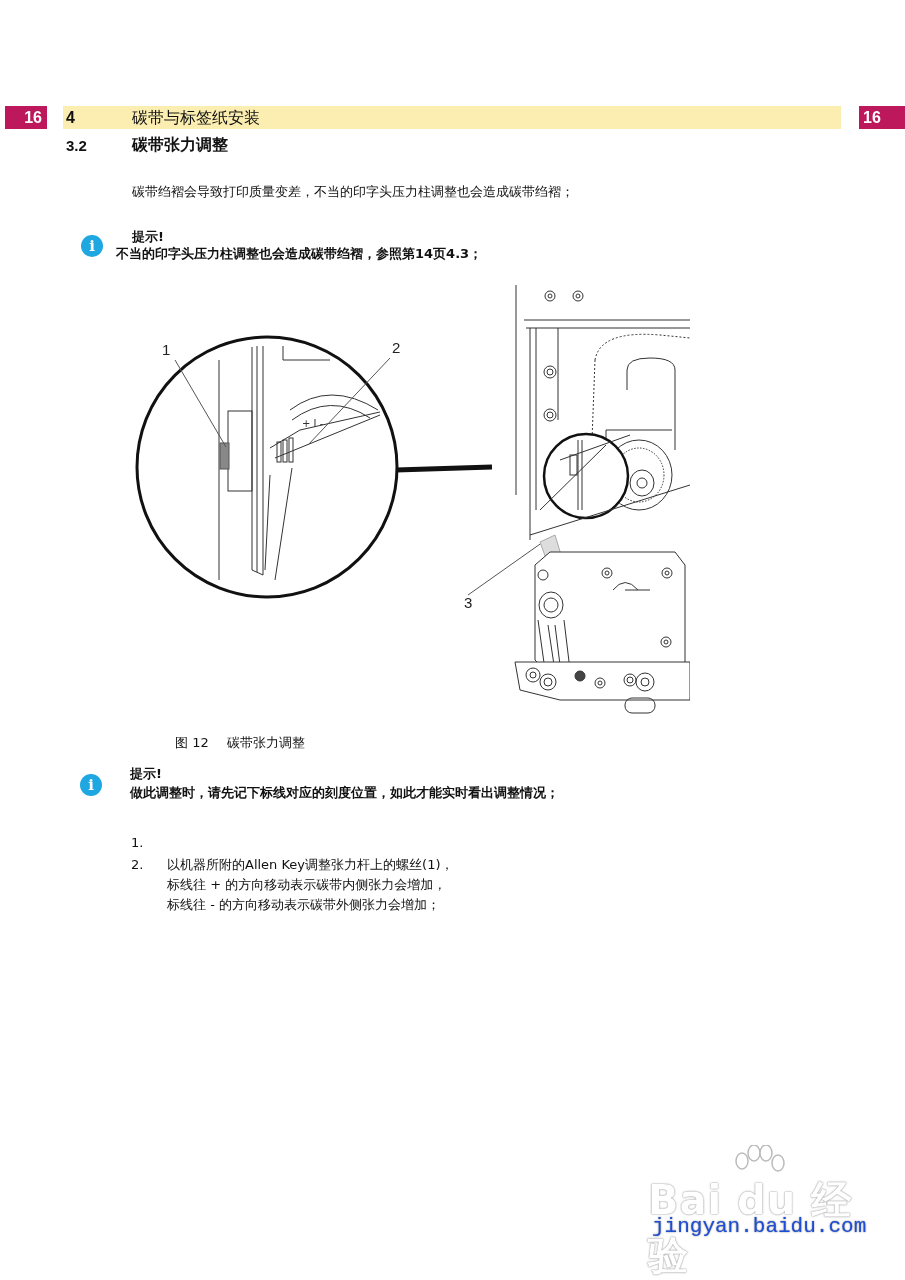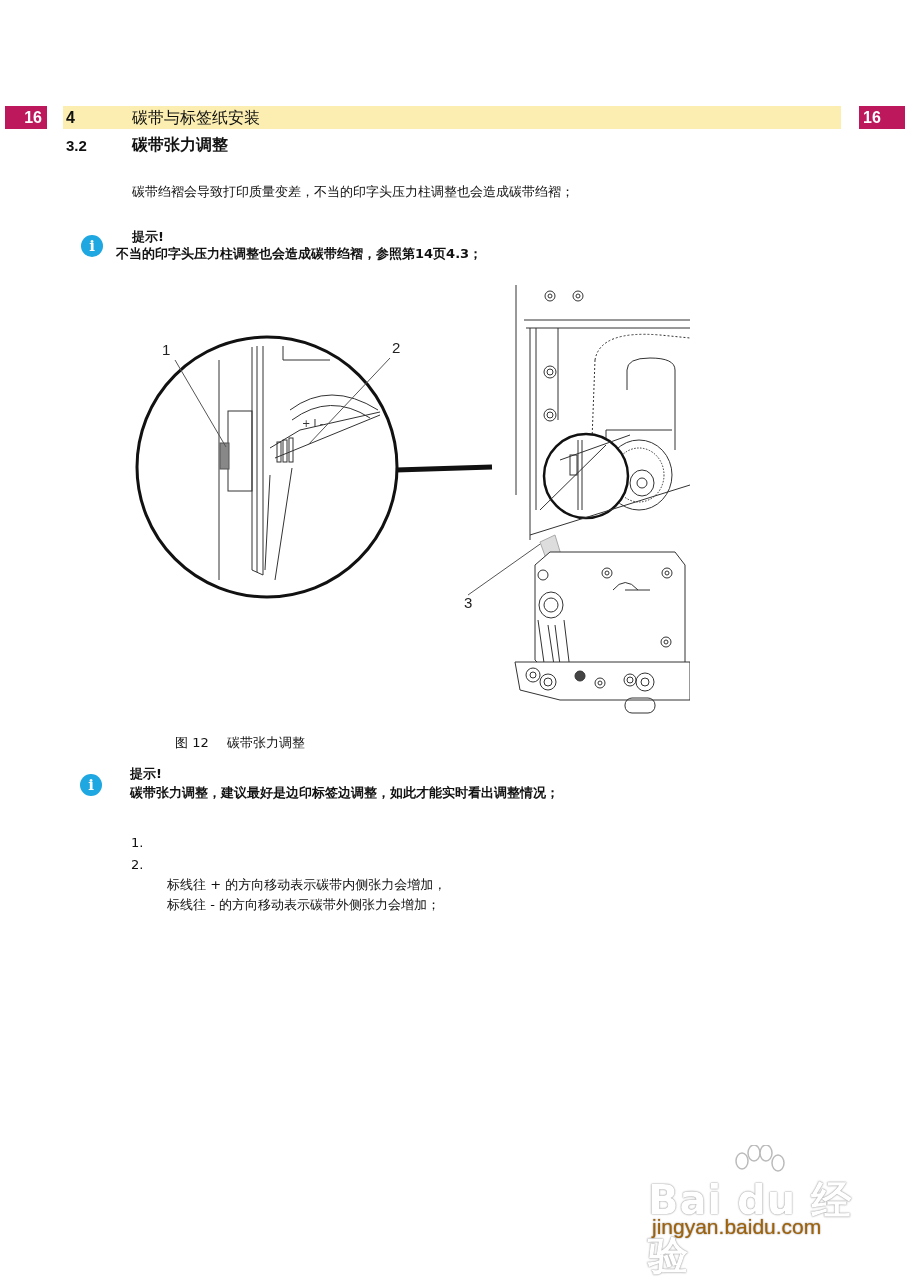--- a/index.html
+++ b/index.html
@@ -24,21 +24,21 @@
                display: flex; align-items: center; justify-content: center;
                font-family: "DejaVu Serif", serif; font-weight: bold; font-size: 15px; }
 
   .list-num { font-size: 13px; }
   .figure { position: absolute; left: 130px; top: 280px; width: 560px; height: 440px; }
 
   .watermark { position: absolute; left: 640px; top: 1145px; width: 230px; height: 100px;
                color: #fff; }
   .wm-brand { font-family: "DejaVu Sans", sans-serif; font-weight: bold; font-size: 40px; color: #ffffff;
               text-shadow: 0 0 2px #999, 0 0 1px #999; letter-spacing: 1px; }
-  .wm-url { font-family: Liberation Sans, sans-serif; font-size: 21px; color: #a16207;
+  .wm-url { font-family: Liberation Mono, monospace; font-size: 21px; color: #1d4ed8;
             text-shadow: 0 0 2px #999, 0 0 1px #aaa; }
 </style>
 </head>
 <body>
 
 <div class="abs page-badge" style="left:5px; top:106px; width:42px;">16</div>
 <div class="abs chapter-bar" style="left:63px; top:106px; width:778px;">
   <span class="abs chapter-num" style="left:3px; top:0;">4</span>
   <span class="abs chapter-title" style="left:69px; top:0;">碳带与标签纸安装</span>
 </div>
@@ -160,28 +160,29 @@
 </div>
 
 <div class="abs body-text" style="left:135px; top:734px;margin-left:40px;">
   <span>图  12</span>
   <span style="display:inline-block; width:10px;"></span>
   <span>碳带张力调整</span>
 </div>
 
 <div class="abs info-icon" style="left:80px; top:774px;">i</div>
 <div class="abs body-text bold" style="left:130px; top:765px;">提示!</div>
-<div class="abs body-text bold" style="left:130px; top:784px;">碳带张力调整，建议最好是边印标签边调整，如此才能实时看出调整情况；</div>
+<div class="abs body-text bold" style="left:130px; top:784px;">做此调整时，请先记下标线对应的刻度位置，如此才能实时看出调整情况；</div>
 
 <div class="abs" style="left:131px; top:834px; width:600px;">
   <div style="position:relative; height:20px;">
     <span class="abs body-text list-num" style="left:0; top:0;">1.</span>
   </div>
   <div style="position:relative; height:62px;">
     <span class="abs body-text list-num" style="left:0; top:2px;">2.</span>
+    <span class="abs body-text" style="left:36px; top:2px;">以机器所附的Allen Key调整张力杆上的螺丝(1)，</span>
     <span class="abs body-text" style="left:36px; top:42px;">标线往  -  的方向移动表示碳带外侧张力会增加；</span>
     <span class="abs body-text" style="left:36px; top:22px;">标线往  +  的方向移动表示碳带内侧张力会增加，</span>
   </div>
 </div>
 
 <div class="watermark">
   <svg class="abs" style="left:88px; top:0px;" width="60" height="40">
     <g fill="#fff" stroke="#bbb" stroke-width="1.5">
       <ellipse cx="14" cy="16" rx="6" ry="8"></ellipse>
       <ellipse cx="26" cy="8" rx="6" ry="8"></ellipse>

